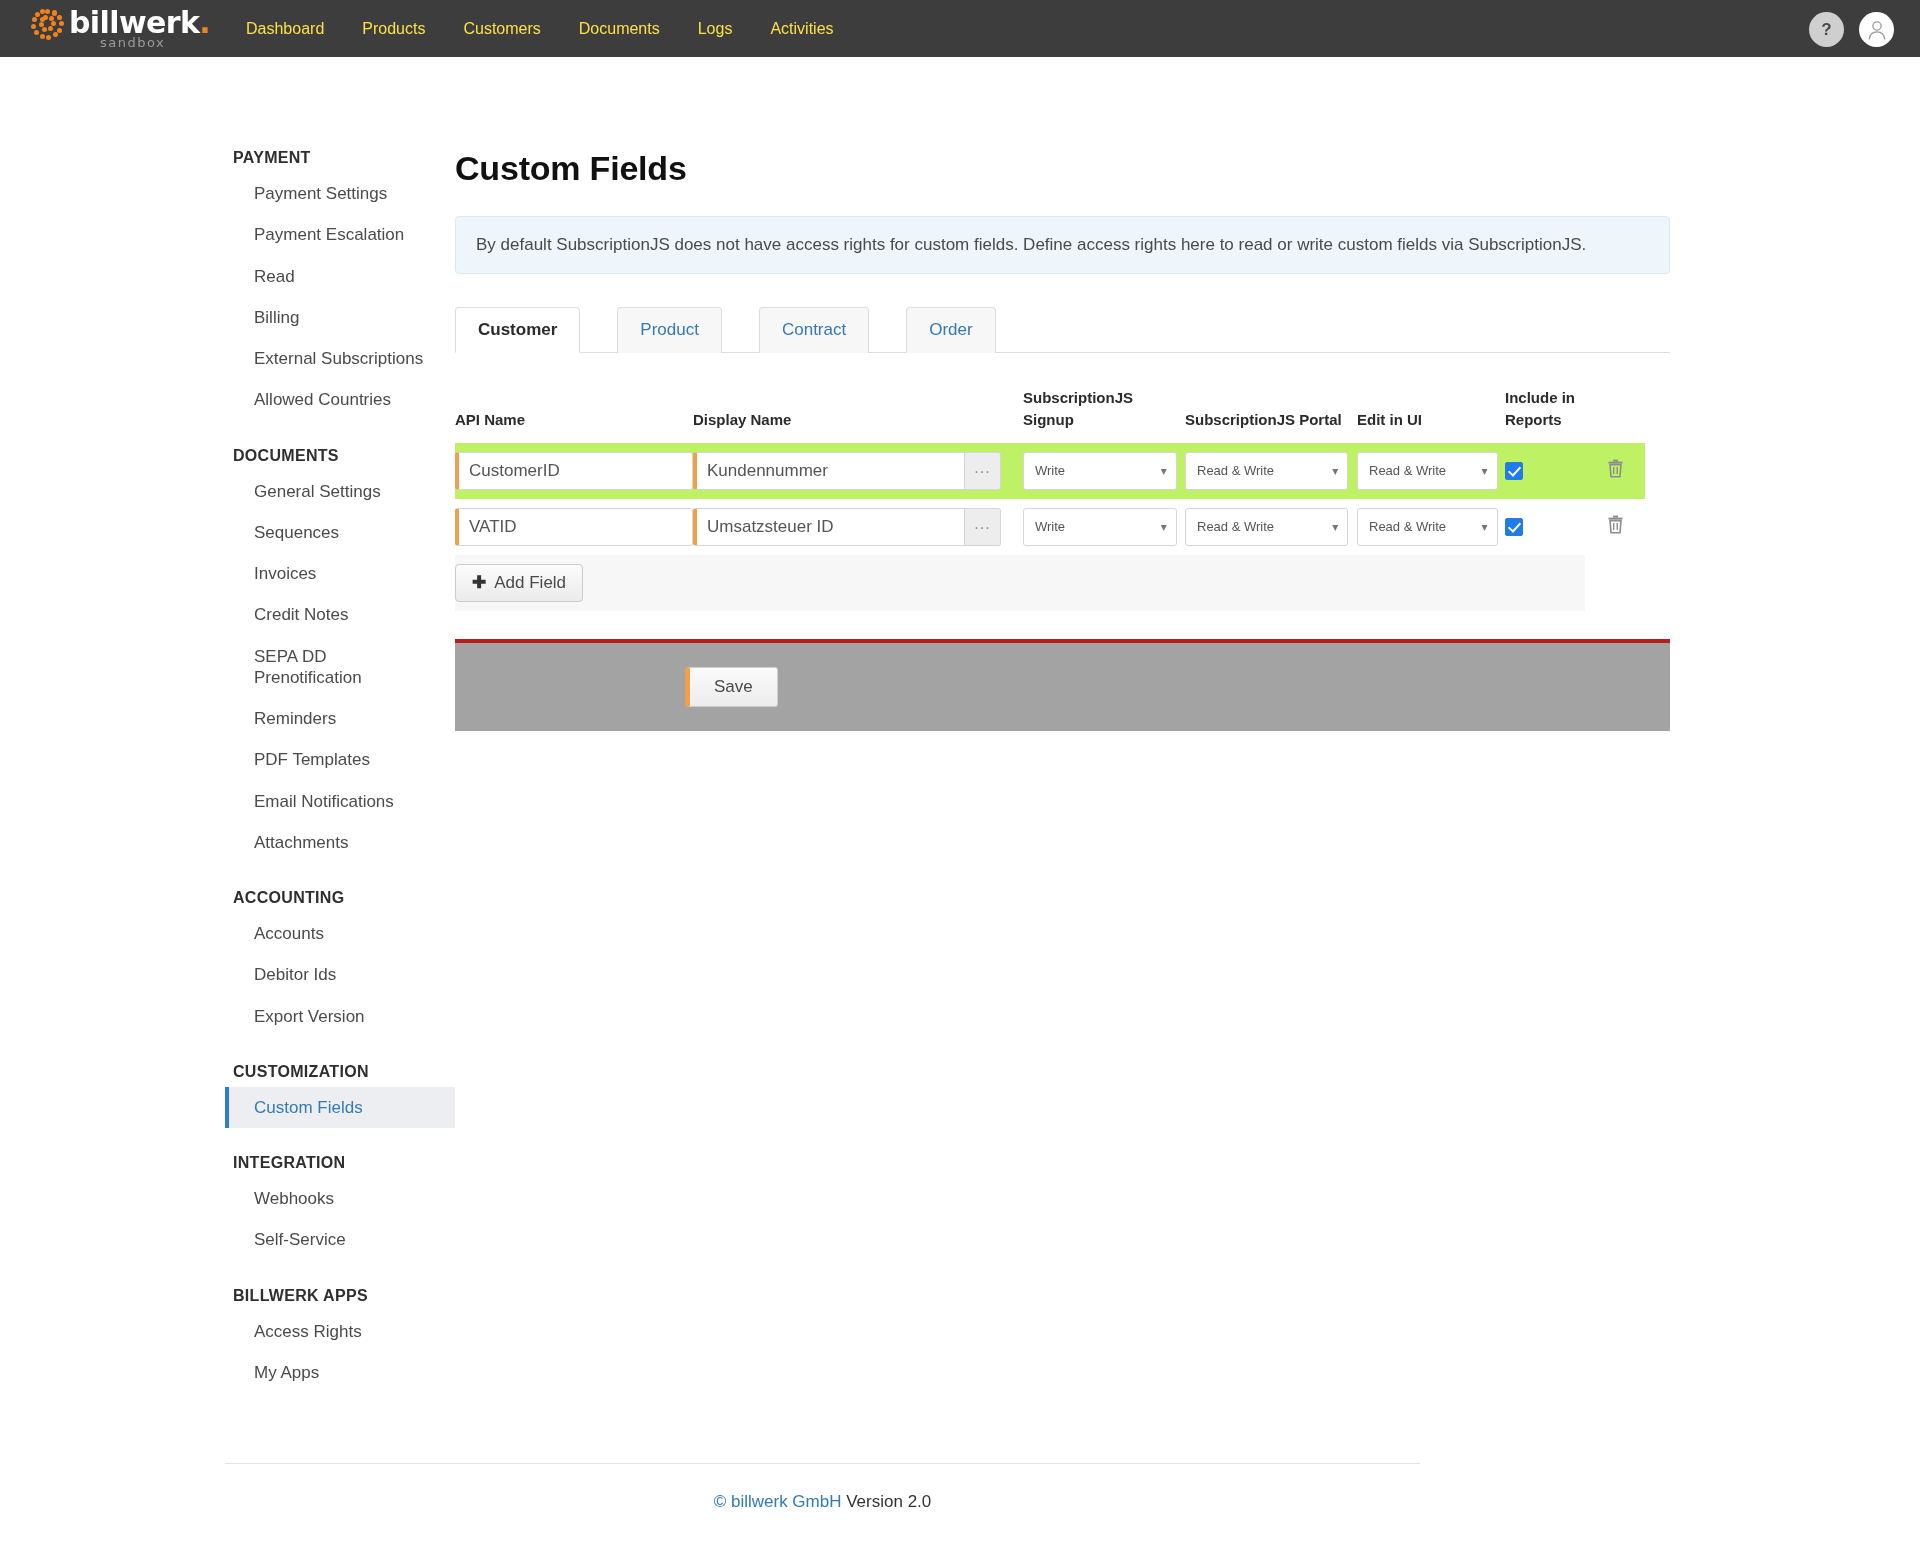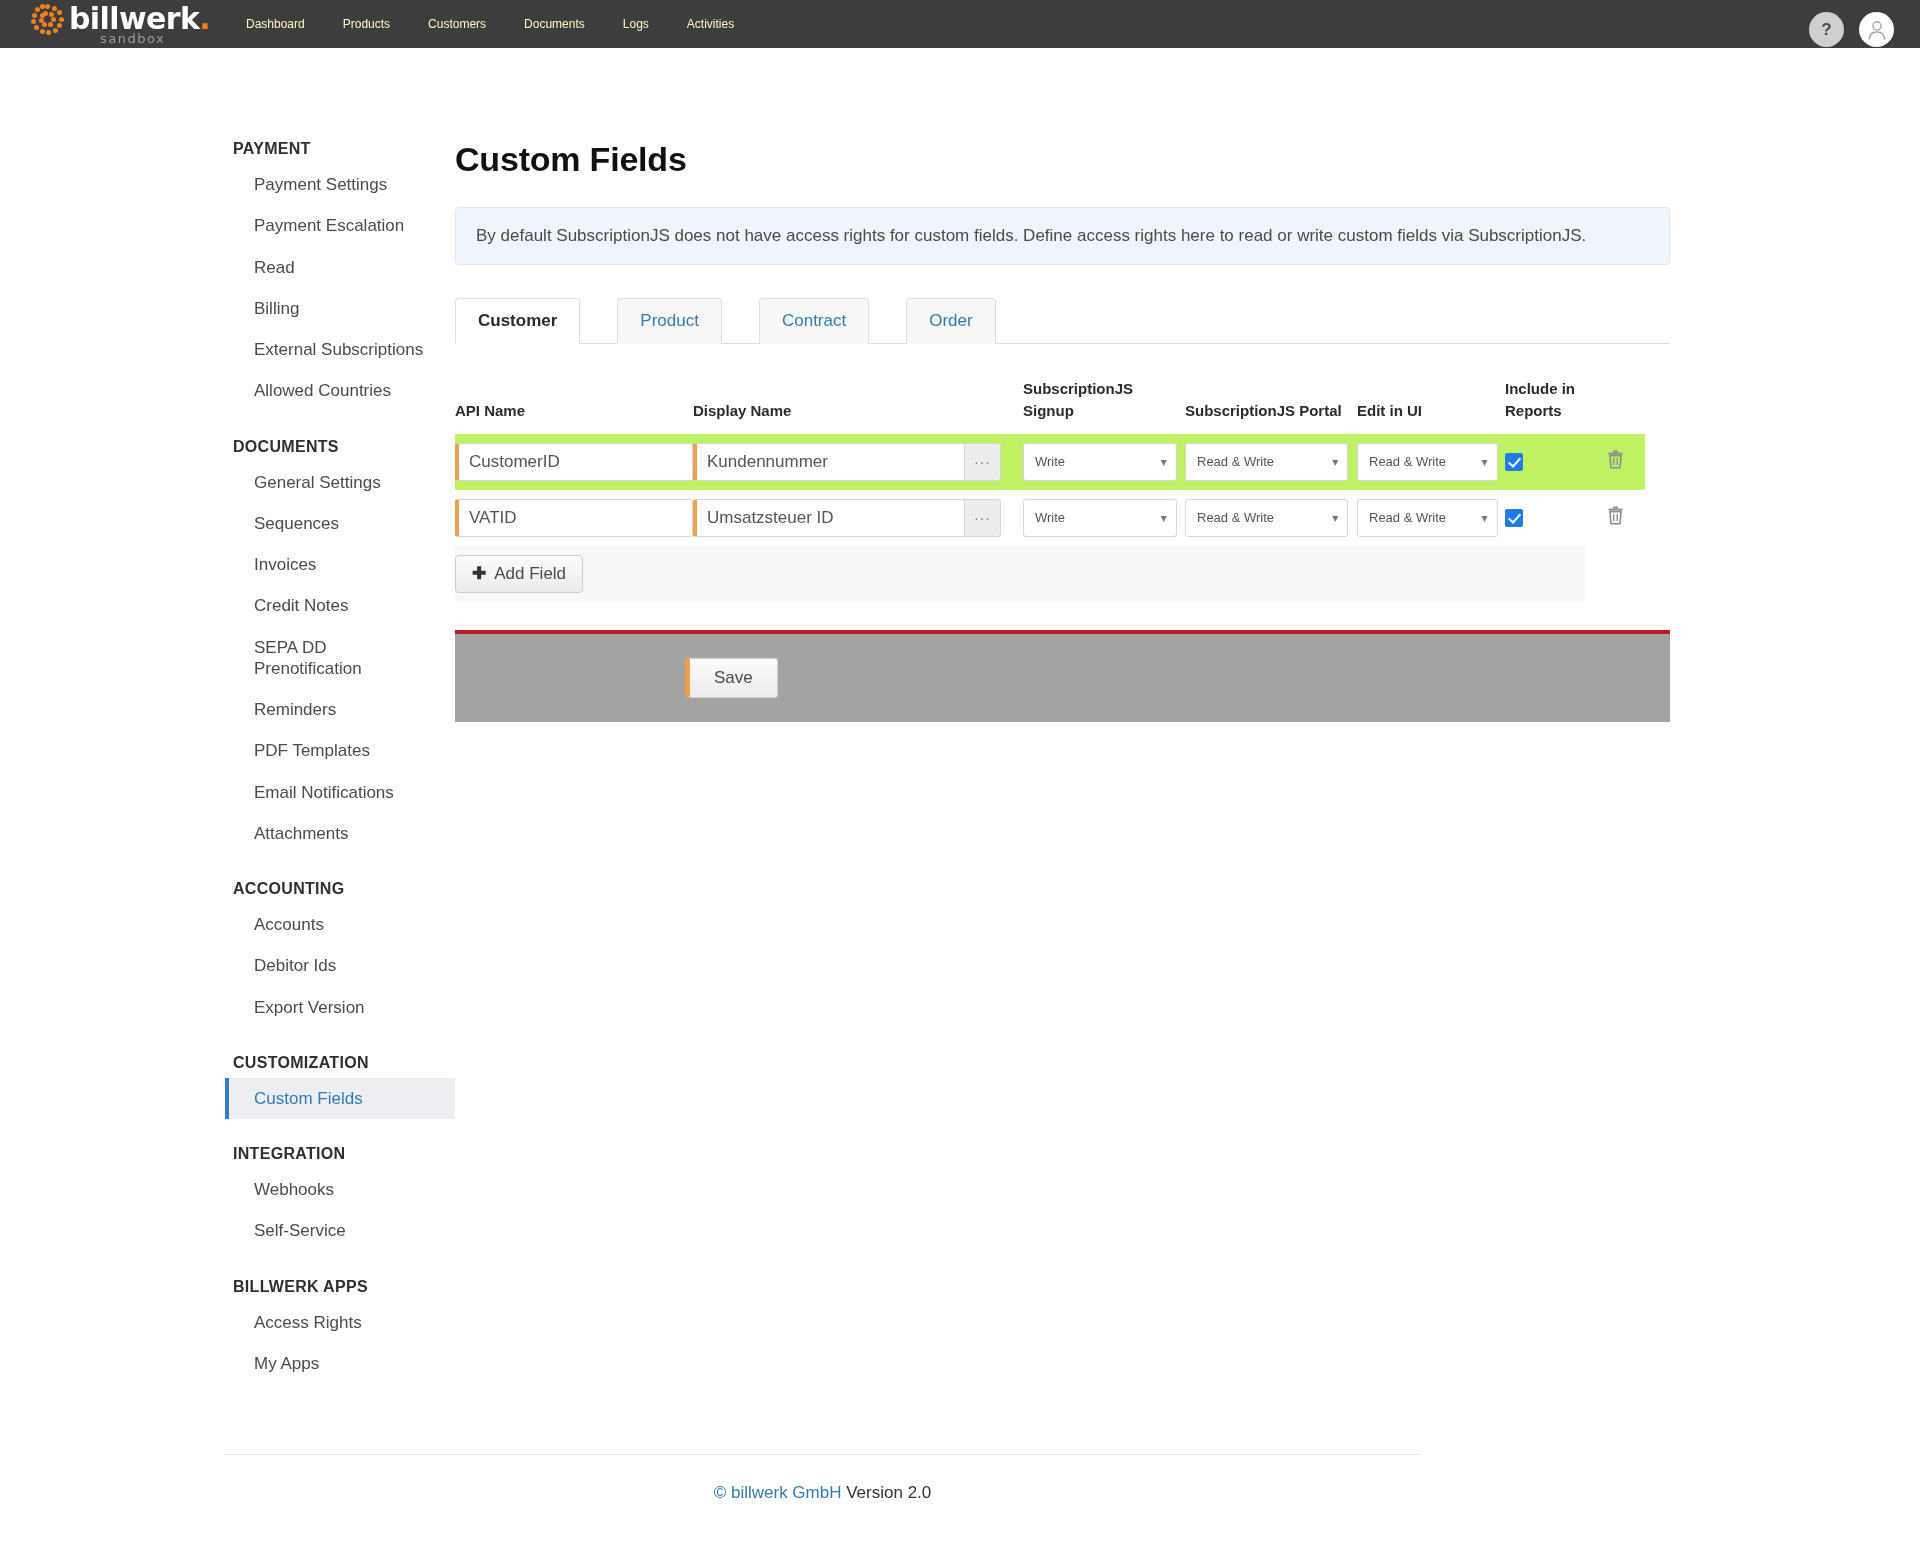--- a/index.html
+++ b/index.html
@@ -8,21 +8,21 @@
     margin: 0; padding: 0;
     width: 1920px; height: 1565px;
     background: #ffffff;
     font-family: "Liberation Sans", sans-serif;
     color: #333;
     -webkit-font-smoothing: antialiased;
   }
 
   
   .topnav {
-    height: 48px;
+    height: 57px;
     background: #3d3d3d;
     display: flex;
     align-items: center;
     position: relative;
   }
   .brand {
     width: 186px;
     margin-left: 28px;
     display: flex;
     align-items: flex-start;
@@ -55,23 +55,23 @@
   .brand-sub {
     position: absolute;
     left: 72px; top: 36px;
     color: #9b9b9b;
     font-size: 13px;
     letter-spacing: 1.5px;
     font-family: "DejaVu Sans", sans-serif;
   }
   .nav-links { display: flex; align-items: center; margin-left: 32px; }
   .nav-links a {
-    color: #fef9c3;
+    color: #fde047;
     text-decoration: none;
-    font-size: 12px;
+    font-size: 16px;
     padding: 8px 0;
     margin: 0 38px 0 0;
     white-space: nowrap;
   }
   .nav-links a:first-child { margin-left: 0; }
   .nav-right {
     position: absolute;
     right: 26px; top: 0;
     height: 59px;
     display: flex;

